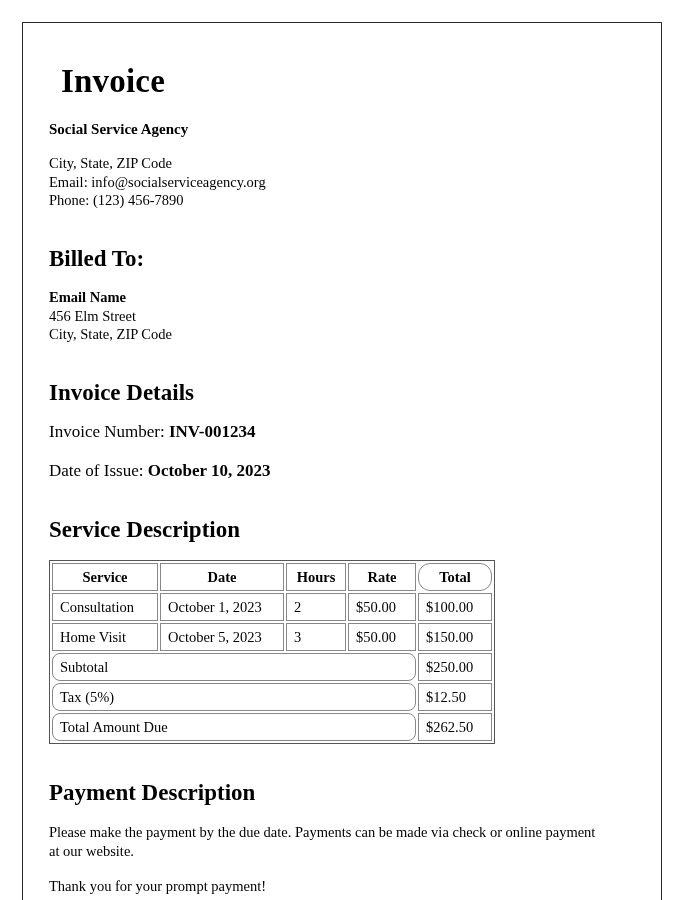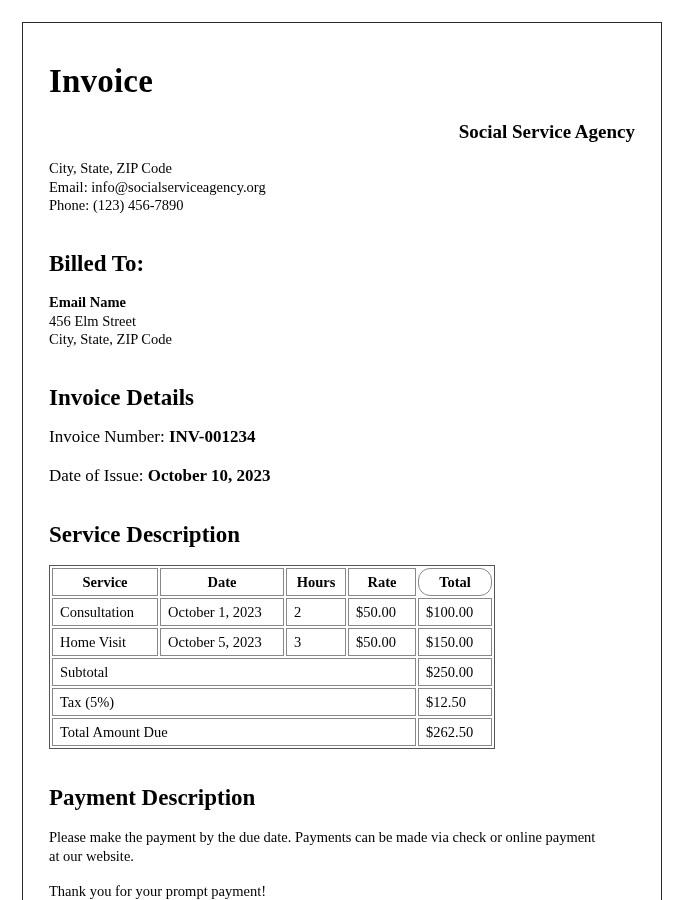--- a/index.html
+++ b/index.html
@@ -27,37 +27,36 @@
     overflow: hidden;
   }
 
   .page-inner {
     padding: 24px 26px 0 26px;
   }
 
   h1.doc-title {
     font-size: 33px;
     font-weight: bold;
-    margin: 16px 0 22px 0;
+    margin: 16px 0 22px 12px;
     line-height: 1.1;
     letter-spacing: 0.2px;
   }
 
   h2.section-title {
     font-size: 23px;
     font-weight: bold;
     margin: 36px 0 16px 0;
     line-height: 1.15;
   }
 
   .org-name {
-    font-size: 19px;
+    font-size: 15px;
     font-weight: bold;
     margin: 0 0 16px 0;
-    text-align: right;
   }
 
   .addr-block {
     font-size: 14.5px;
     line-height: 1.28;
     margin: 0 0 18px 0;
   }
   .addr-line {
     display: block;
   }
@@ -100,20 +99,21 @@
     font-weight: bold;
     text-align: center;
   }
   table.service-table td {
     text-align: left;
     font-weight: normal;
   }
   td.summary-label {
     text-align: right;
     font-weight: bold;
+    border-radius: 8px;
   }
   td.summary-value {
     font-weight: bold;
   }
 
   .col-service  { width: 90px; }
   .col-date     { width: 108px; }
   .col-hours    { width: 44px; }
   .col-rate     { width: 52px; }
   .col-total    { width: 58px; border-radius: 12px; }

